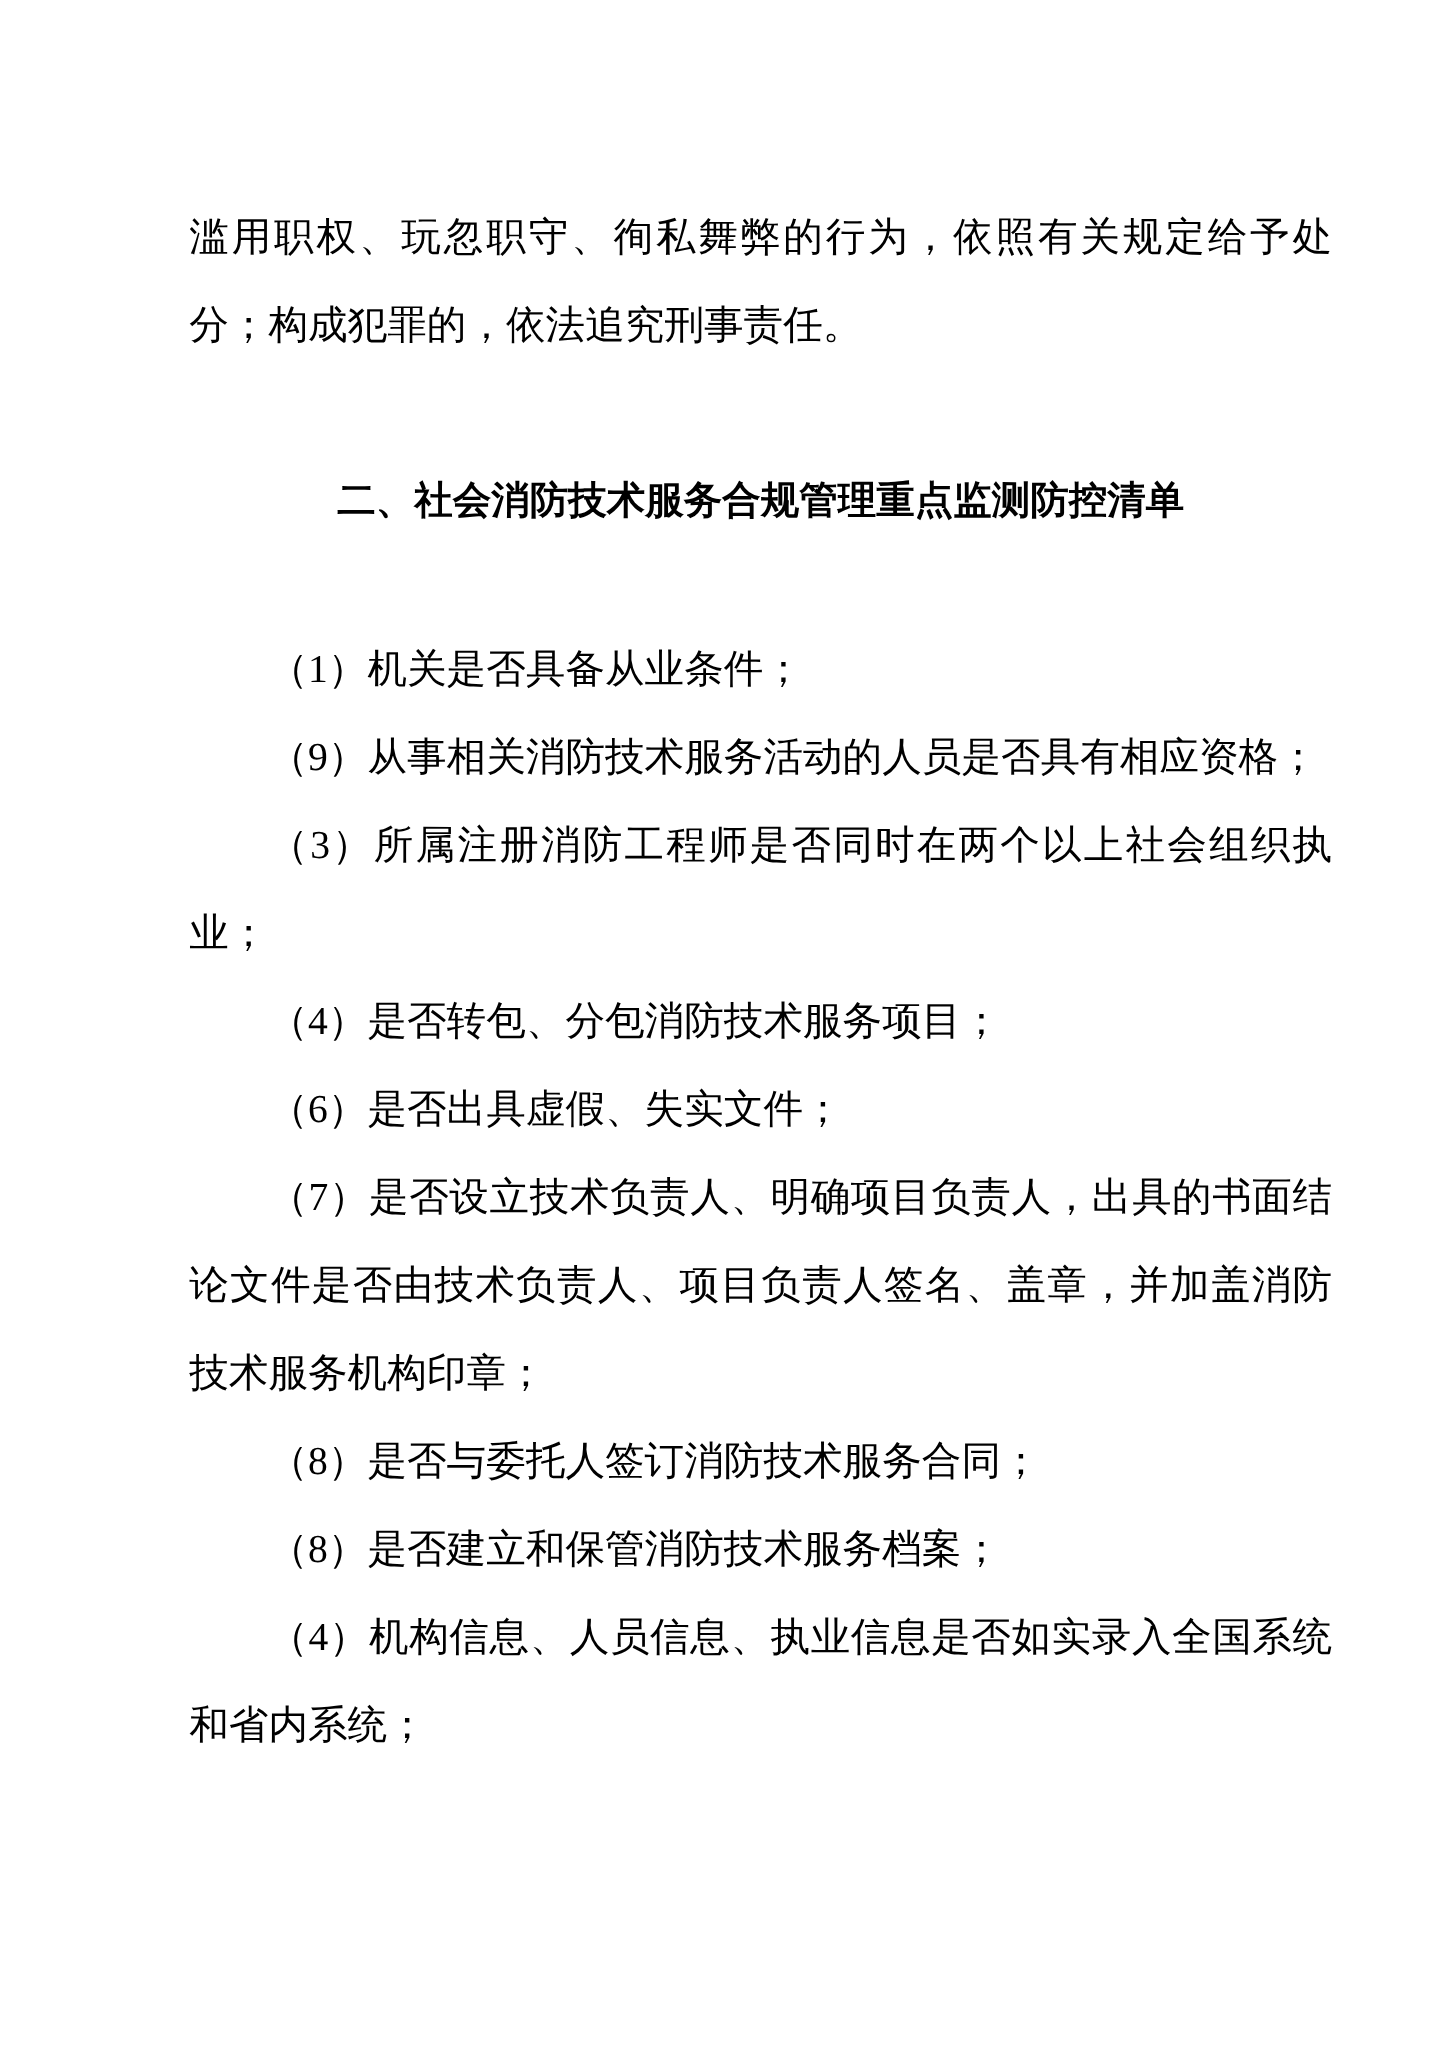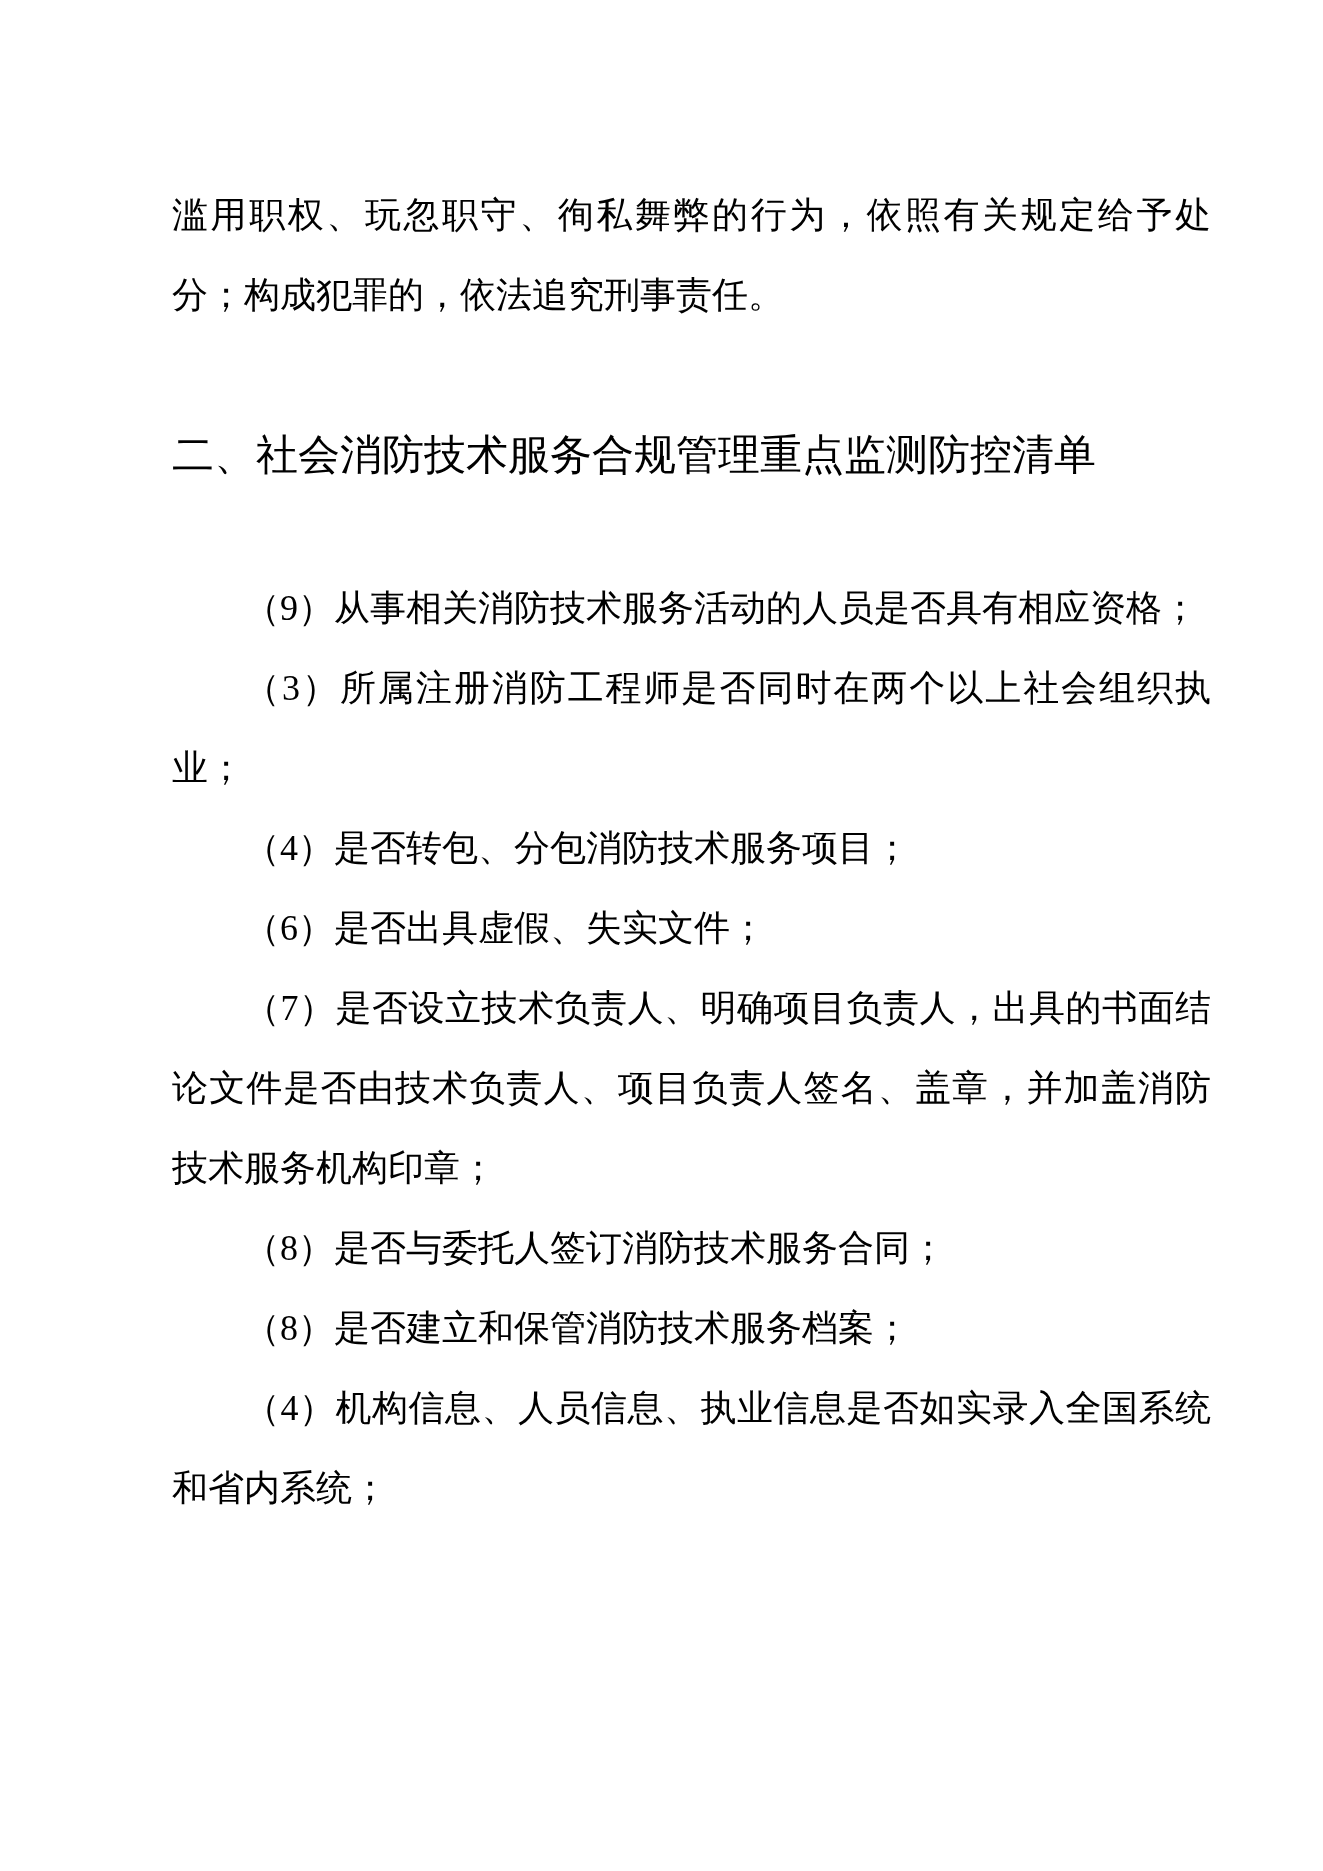--- a/index.html
+++ b/index.html
@@ -23,43 +23,44 @@
     margin: 0;
     line-height: 80px;
     text-align: justify;
     word-break: break-all;
   }
   .continuation {
     text-indent: 0;
   }
   .heading {
     margin: 80px 0 0 0;
-    font-size: 42px;
+    font-size: 35px;
     line-height: 80px;
-    text-align: left;
-    font-weight: normal;
+    text-align: center;
+    font-weight: bold;
     font-family: "Liberation Sans", sans-serif;
   }
   .checklist {
     margin-top: 73px;
   }
   .checklist .item {
     text-indent: 2em;
   }
 </style>
 </head>
 <body>
 
 <div class="page">
 
   <p class="para continuation">滥用职权、玩忽职守、徇私舞弊的行为，依照有关规定给予处分；构成犯罪的，依法追究刑事责任。</p>
 
   <h2 class="heading">二、社会消防技术服务合规管理重点监测防控清单</h2>
 
   <div class="checklist">
+    <p class="para item">（1）机关是否具备从业条件；</p>
     <p class="para item">（9）从事相关消防技术服务活动的人员是否具有相应资格；</p>
     <p class="para item">（3）所属注册消防工程师是否同时在两个以上社会组织执业；</p>
     <p class="para item">（4）是否转包、分包消防技术服务项目；</p>
     <p class="para item">（6）是否出具虚假、失实文件；</p>
     <p class="para item">（7）是否设立技术负责人、明确项目负责人，出具的书面结论文件是否由技术负责人、项目负责人签名、盖章，并加盖消防技术服务机构印章；</p>
     <p class="para item">（8）是否与委托人签订消防技术服务合同；</p>
     <p class="para item">（8）是否建立和保管消防技术服务档案；</p>
     <p class="para item">（4）机构信息、人员信息、执业信息是否如实录入全国系统和省内系统；</p>
   </div>
 

